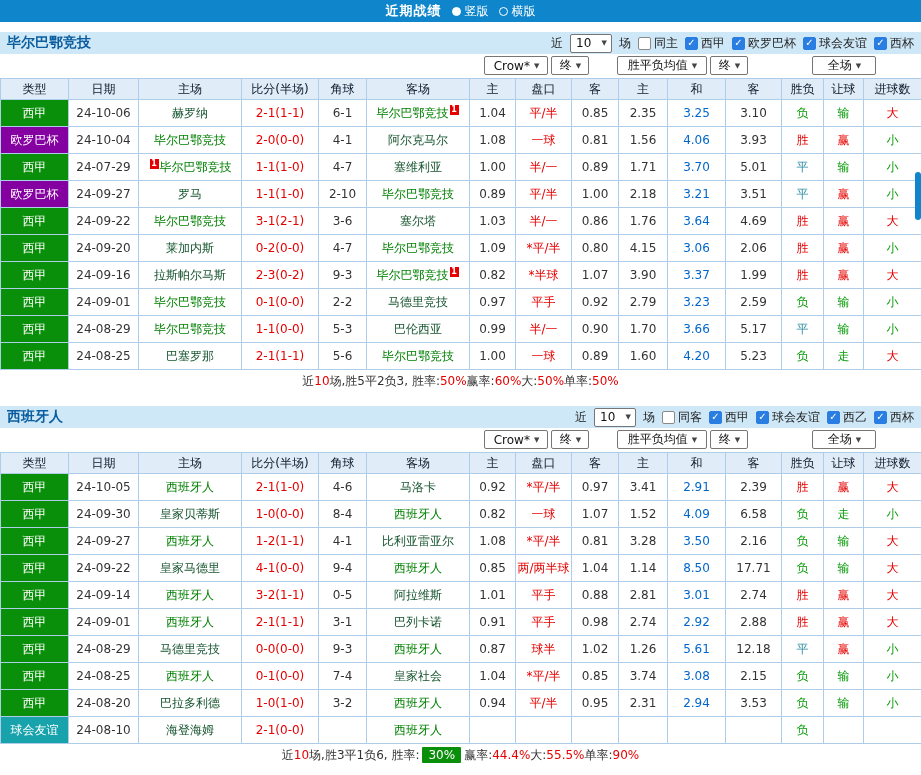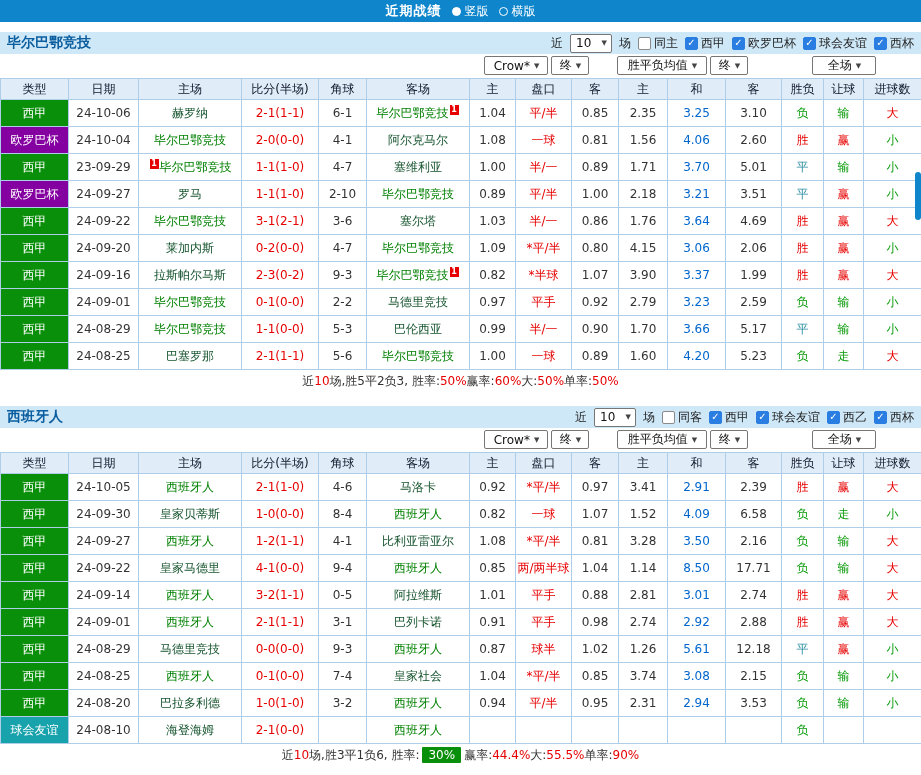--- a/index.html
+++ b/index.html
@@ -209,28 +209,28 @@
             <td class="date">24-10-04</td>
             <td class="teamcell"><span class="team focal">毕尔巴鄂竞技</span></td>
             <td class="score"><span class="score-text">2-0(0-0)</span></td>
             <td class="corners">4-1</td>
             <td class="teamcell"><span class="team">阿尔克马尔</span></td>
             <td class="odds">1.08</td>
             <td class="handicap">一球</td>
             <td class="odds">0.81</td>
             <td class="avg">1.56</td>
             <td class="avg mid">4.06</td>
-            <td class="avg">2.60</td>
+            <td class="avg">3.93</td>
             <td class="res r-red">胜</td>
             <td class="res r-red">赢</td>
             <td class="res r-green">小</td>
           </tr>
           <tr>
             <td class="league" style="background: rgb(10, 143, 10);">西甲</td>
-            <td class="date">23-09-29</td>
+            <td class="date">24-07-29</td>
             <td class="teamcell"><sup class="card">1</sup><span class="team focal">毕尔巴鄂竞技</span></td>
             <td class="score"><span class="score-text">1-1(1-0)</span></td>
             <td class="corners">4-7</td>
             <td class="teamcell"><span class="team">塞维利亚</span></td>
             <td class="odds">1.00</td>
             <td class="handicap">半/一</td>
             <td class="odds">0.89</td>
             <td class="avg">1.71</td>
             <td class="avg mid">3.70</td>
             <td class="avg">5.01</td>

